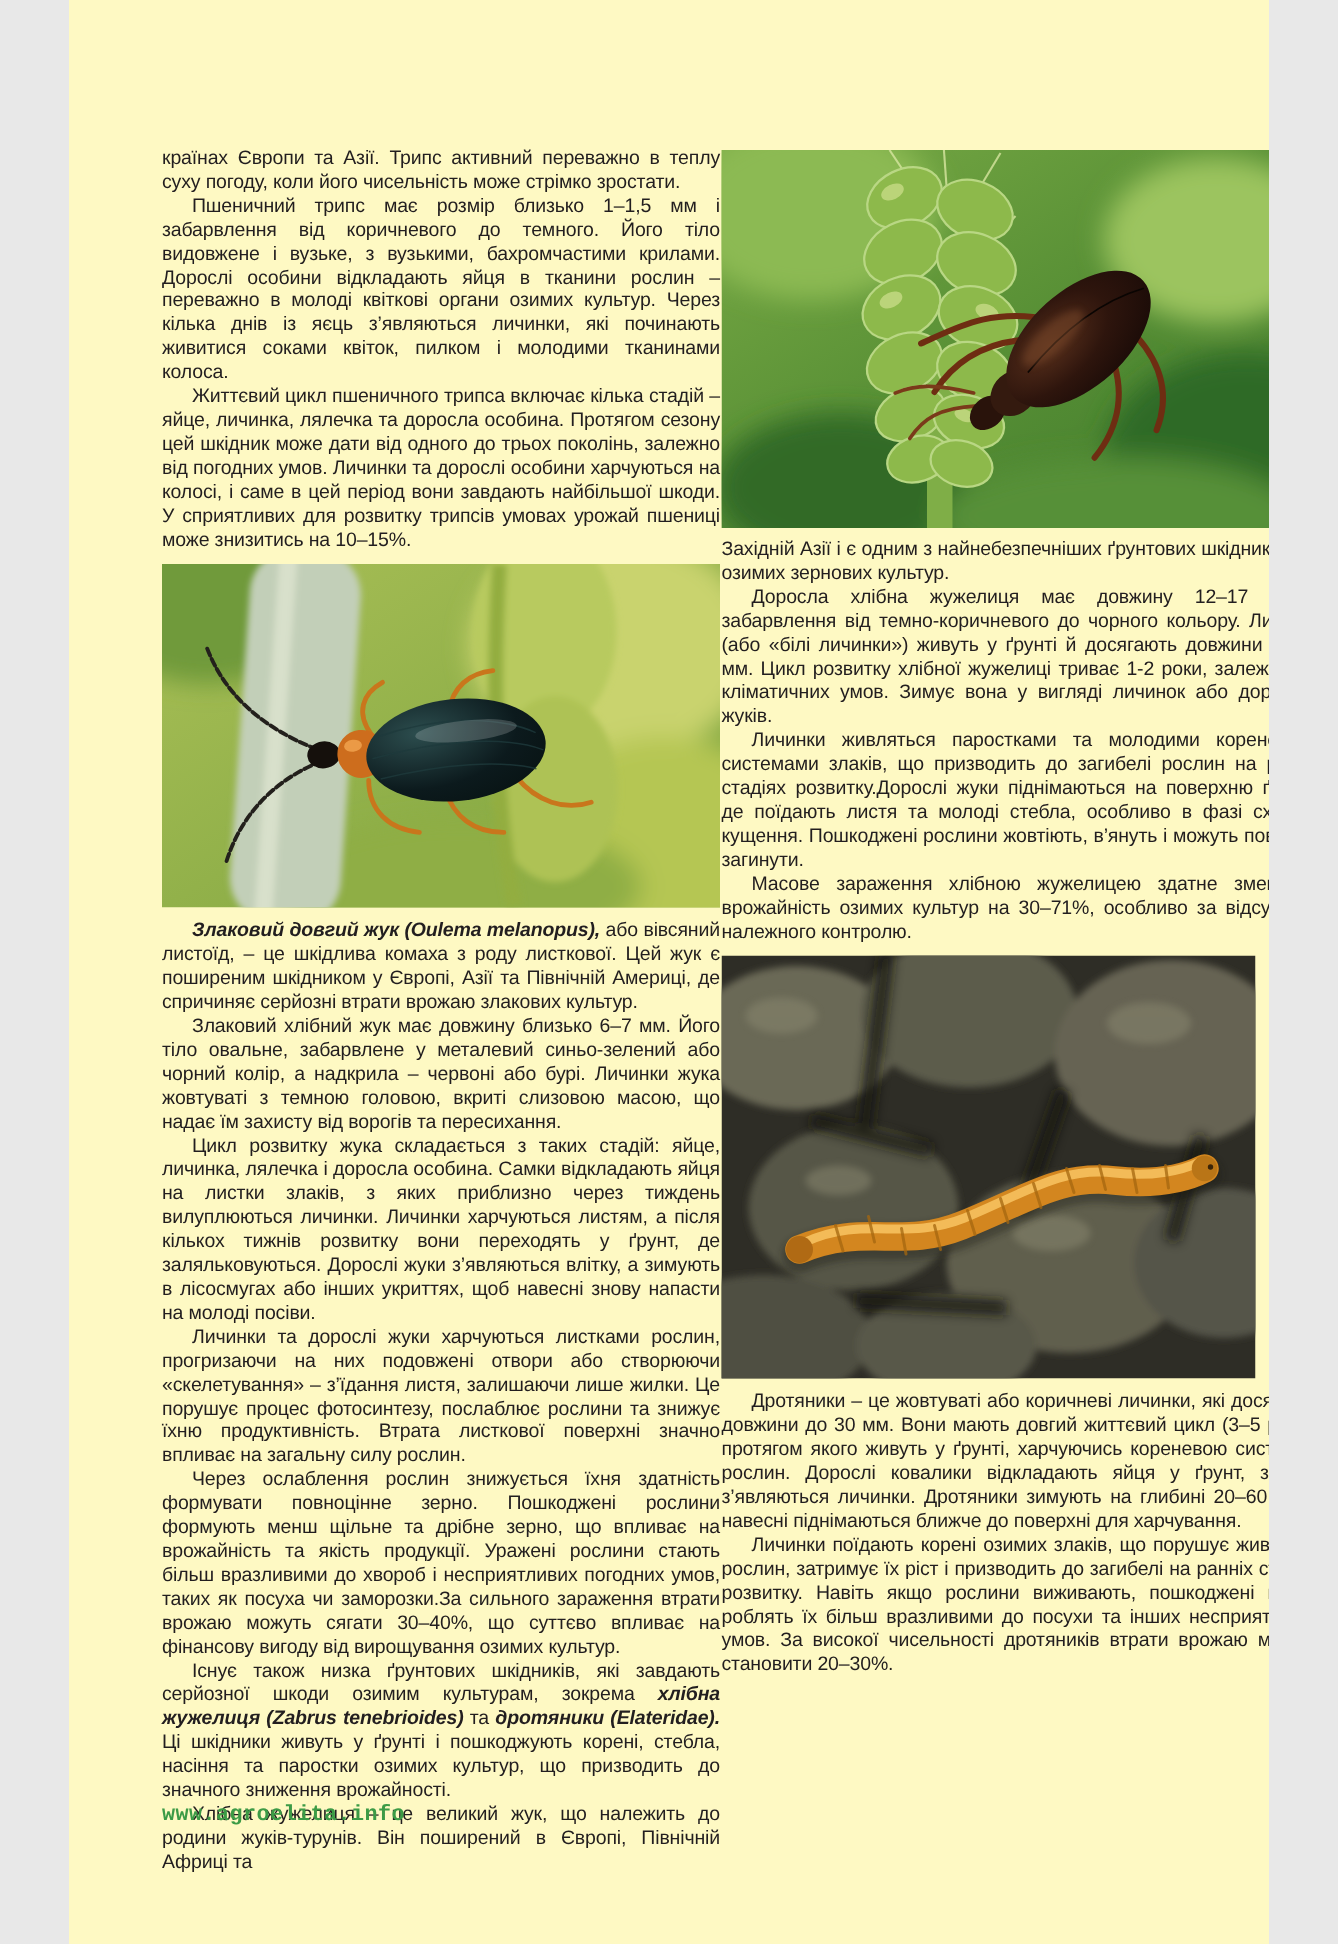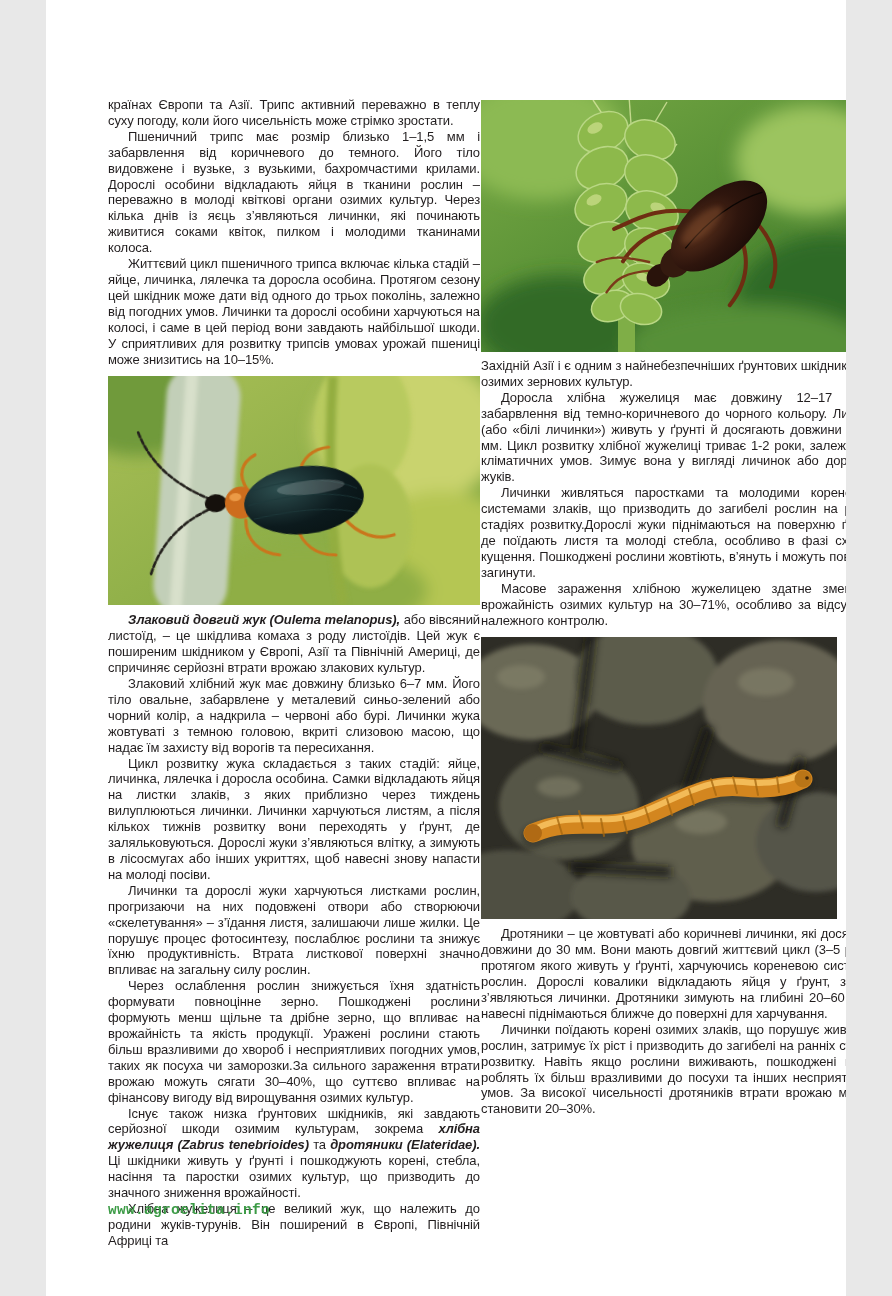--- a/index.html
+++ b/index.html
@@ -1,18 +1,18 @@
 <!DOCTYPE html>
 <html lang="uk"><head>
 <meta charset="utf-8">
 <style>
   html,body{margin:0;padding:0;background:#e8e8e8;}
   .page{
     position:relative;width:800px;height:1296px;margin:0 auto;
-    background:#ffffff;overflow:hidden;
+    background:#fef9c3;overflow:hidden;
     font-family:"Liberation Sans","DejaVu Sans",sans-serif;
     color:#221e1f;
   }
   .col{position:absolute;font-size:13px;line-height:15.9px;text-align:justify;letter-spacing:-0.1px;}
   .col-left{left:62px;top:97px;width:372px;}
   .col-right{left:435px;top:100px;width:401px;}
   .para{margin:0;text-indent:20px;}
   .para.flush{text-indent:0;}
   .bi{font-weight:bold;font-style:italic;}
   .photo{line-height:0;margin:9px 0 7px;}
@@ -89,21 +89,21 @@
         <ellipse cx="0" cy="0" rx="60" ry="34" fill="url(#oel)"></ellipse>
         <g stroke="#1e3a3c" stroke-width="1" fill="none" opacity=".8">
           <path d="M-52,-14 C-10,-24 30,-20 54,-6"></path>
           <path d="M-56,0 C-10,-8 34,-6 58,6"></path>
           <path d="M-52,14 C-8,8 30,10 52,18"></path>
         </g>
         <ellipse cx="8" cy="-12" rx="34" ry="7" fill="#ffffff" opacity=".18"></ellipse>
       </g>
     </svg>
   </div>
-      <p class="para"><span class="bi">Злаковий довгий жук (Oulema melanopus),</span><span> або вівсяний листоїд, – це шкідлива комаха з роду листоїдів. Цей жук є поширеним шкідником у Європі, Азії та Північній Америці, де спричиняє серйозні втрати врожаю злакових культур.</span></p>
+      <p class="para"><span class="bi">Злаковий довгий жук (Oulema melanopus),</span><span> або вівсяний листоїд, – це шкідлива комаха з роду листкової. Цей жук є поширеним шкідником у Європі, Азії та Північній Америці, де спричиняє серйозні втрати врожаю злакових культур.</span></p>
       <p class="para"><span>Злаковий хлібний жук має довжину близько 6–7 мм. Його тіло овальне, забарвлене у металевий синьо-зелений або чорний колір, а надкрила – червоні або бурі. Личинки жука жовтуваті з темною головою, вкриті слизовою масою, що надає їм захисту від ворогів та пересихання.</span></p>
       <p class="para"><span>Цикл розвитку жука складається з таких стадій: яйце, личинка, лялечка і доросла особина. Самки відкладають яйця на листки злаків, з яких приблизно через тиждень вилуплюються личинки. Личинки харчуються листям, а після кількох тижнів розвитку вони переходять у ґрунт, де заляльковуються. Дорослі жуки з’являються влітку, а зимують в лісосмугах або інших укриттях, щоб навесні знову напасти на молоді посіви.</span></p>
       <p class="para"><span>Личинки та дорослі жуки харчуються листками рослин, прогризаючи на них подовжені отвори або створюючи «скелетування» – з’їдання листя, залишаючи лише жилки. Це порушує процес фотосинтезу, послаблює рослини та знижує їхню продуктивність. Втрата листкової поверхні значно впливає на загальну силу рослин.</span></p>
       <p class="para"><span>Через ослаблення рослин знижується їхня здатність формувати повноцінне зерно. Пошкоджені рослини формують менш щільне та дрібне зерно, що впливає на врожайність та якість продукції. Уражені рослини стають більш вразливими до хвороб і несприятливих погодних умов, таких як посуха чи заморозки.За сильного зараження втрати врожаю можуть сягати 30–40%, що суттєво впливає на фінансову вигоду від вирощування озимих культур.</span></p>
       <p class="para"><span>Існує також низка ґрунтових шкідників, які завдають серйозної шкоди озимим культурам, зокрема </span><span class="bi">хлібна жужелиця (Zabrus tenebrioides)</span><span> та </span><span class="bi">дротяники (Elateridae).</span><span> Ці шкідники живуть у ґрунті і пошкоджують корені, стебла, насіння та паростки озимих культур, що призводить до значного зниження врожайності.</span></p>
       <p class="para"><span>Хлібна жужелиця – це великий жук, що належить до родини жуків-турунів. Він поширений в Європі, Північній Африці та</span></p>
     </div>
   <div class="col col-right">
       <div class="photo first">
     <svg width="400" height="252" viewBox="0 0 400 252">

